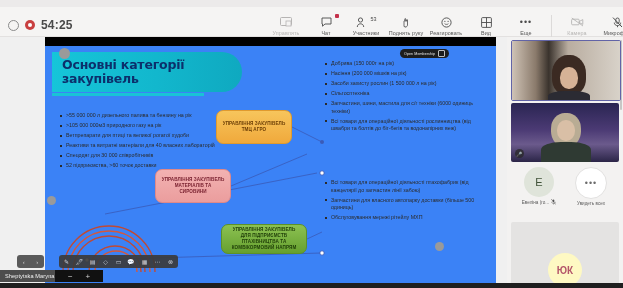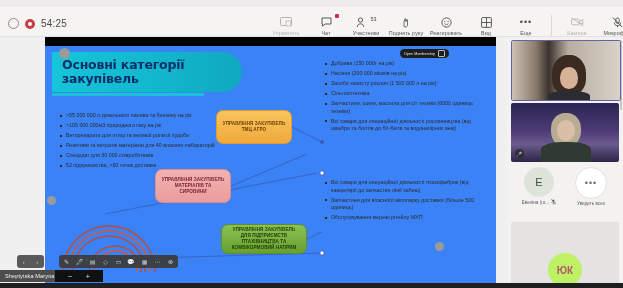--- a/index.html
+++ b/index.html
@@ -12,21 +12,21 @@
   .app{position:relative;width:623px;height:288px;background:#f0f0f0;}
 
   
   .topstrip{position:absolute;left:0;top:0;width:623px;height:7px;background:#eceaea;}
   .topbar{position:absolute;left:0;top:7px;width:623px;height:29px;background:#f5f4f3;border-bottom:1px solid #e3e1e0;}
 
   .rec-group{position:absolute;left:8px;top:11px;display:flex;align-items:center;gap:6px;}
   .rec-ring{width:9px;height:9px;border-radius:50%;border:1.2px solid #8b8b8b;}
   .rec-dot{width:10px;height:10px;border-radius:50%;background:#c94040;display:flex;align-items:center;justify-content:center;}
   .rec-dot i{width:4px;height:4px;border-radius:50%;background:#fff;display:block;}
-  .rec-time{font-size:10px;color:#4a4a4a;letter-spacing:.2px;}
+  .rec-time{font-size:12px;color:#4a4a4a;letter-spacing:.2px;font-weight:bold;}
 
   .tools{position:absolute;left:266px;top:8px;display:flex;align-items:flex-start;gap:0;}
   .tool{width:40px;display:flex;flex-direction:column;align-items:center;gap:1px;cursor:default;position:relative;}
   .tool .gl{height:14px;display:flex;align-items:center;justify-content:center;color:#4b4b4b;}
   .tool .lb{font-size:5.4px;color:#555;white-space:nowrap;letter-spacing:.1px;}
   .tool.dim .gl,.tool.dim .lb{color:#b6b4b3;}
   .tool .badge{position:absolute;top:-1px;right:7px;width:4px;height:4px;border-radius:1px;background:#c4314b;}
   .tool .cnt{font-size:5.4px;color:#4b4b4b;position:relative;top:-3px;margin-left:1px;}
   .divider{width:1px;height:22px;background:#dcdad9;margin:0 5px;align-self:center;}
 
@@ -105,21 +105,21 @@
   .avrow{position:absolute;left:4px;top:130px;width:108px;height:44px;display:flex;gap:12px;padding-left:8px;}
   .avcell{display:flex;flex-direction:column;align-items:center;gap:2px;width:40px;}
   .circ{width:30px;height:30px;border-radius:50%;display:flex;align-items:center;justify-content:center;
         font-size:11px;color:#3f5137;}
   .circ.e{background:#dfe4da;}
   .circ.more{background:#fff;border:1px solid #e2e1e0;color:#6b6b6b;font-size:9px;letter-spacing:1px;}
   .avlabel{font-size:4.6px;color:#5c5c5c;white-space:nowrap;display:flex;align-items:center;gap:2px;}
 
   .bigtile{position:absolute;left:4px;top:185px;width:108px;height:96px;background:#e4e3e2;border-radius:2px;
            display:flex;align-items:center;justify-content:center;}
-  .circ.yuk{width:34px;height:34px;background:#bef264;color:#b4566a;font-size:10px;font-weight:bold;}
+  .circ.yuk{width:34px;height:34px;background:#fef9c3;color:#b4566a;font-size:10px;font-weight:bold;}
 
   .railscroll{position:absolute;right:1px;top:3px;width:2px;height:70px;background:#c8c6c5;border-radius:1px;}
   .bottomedge{position:absolute;left:0;top:283px;width:623px;height:5px;background:#1f1f1f;}
 </style>
 </head>
 <body>
 
 <div class="app">
 
   <div class="topstrip"></div>

